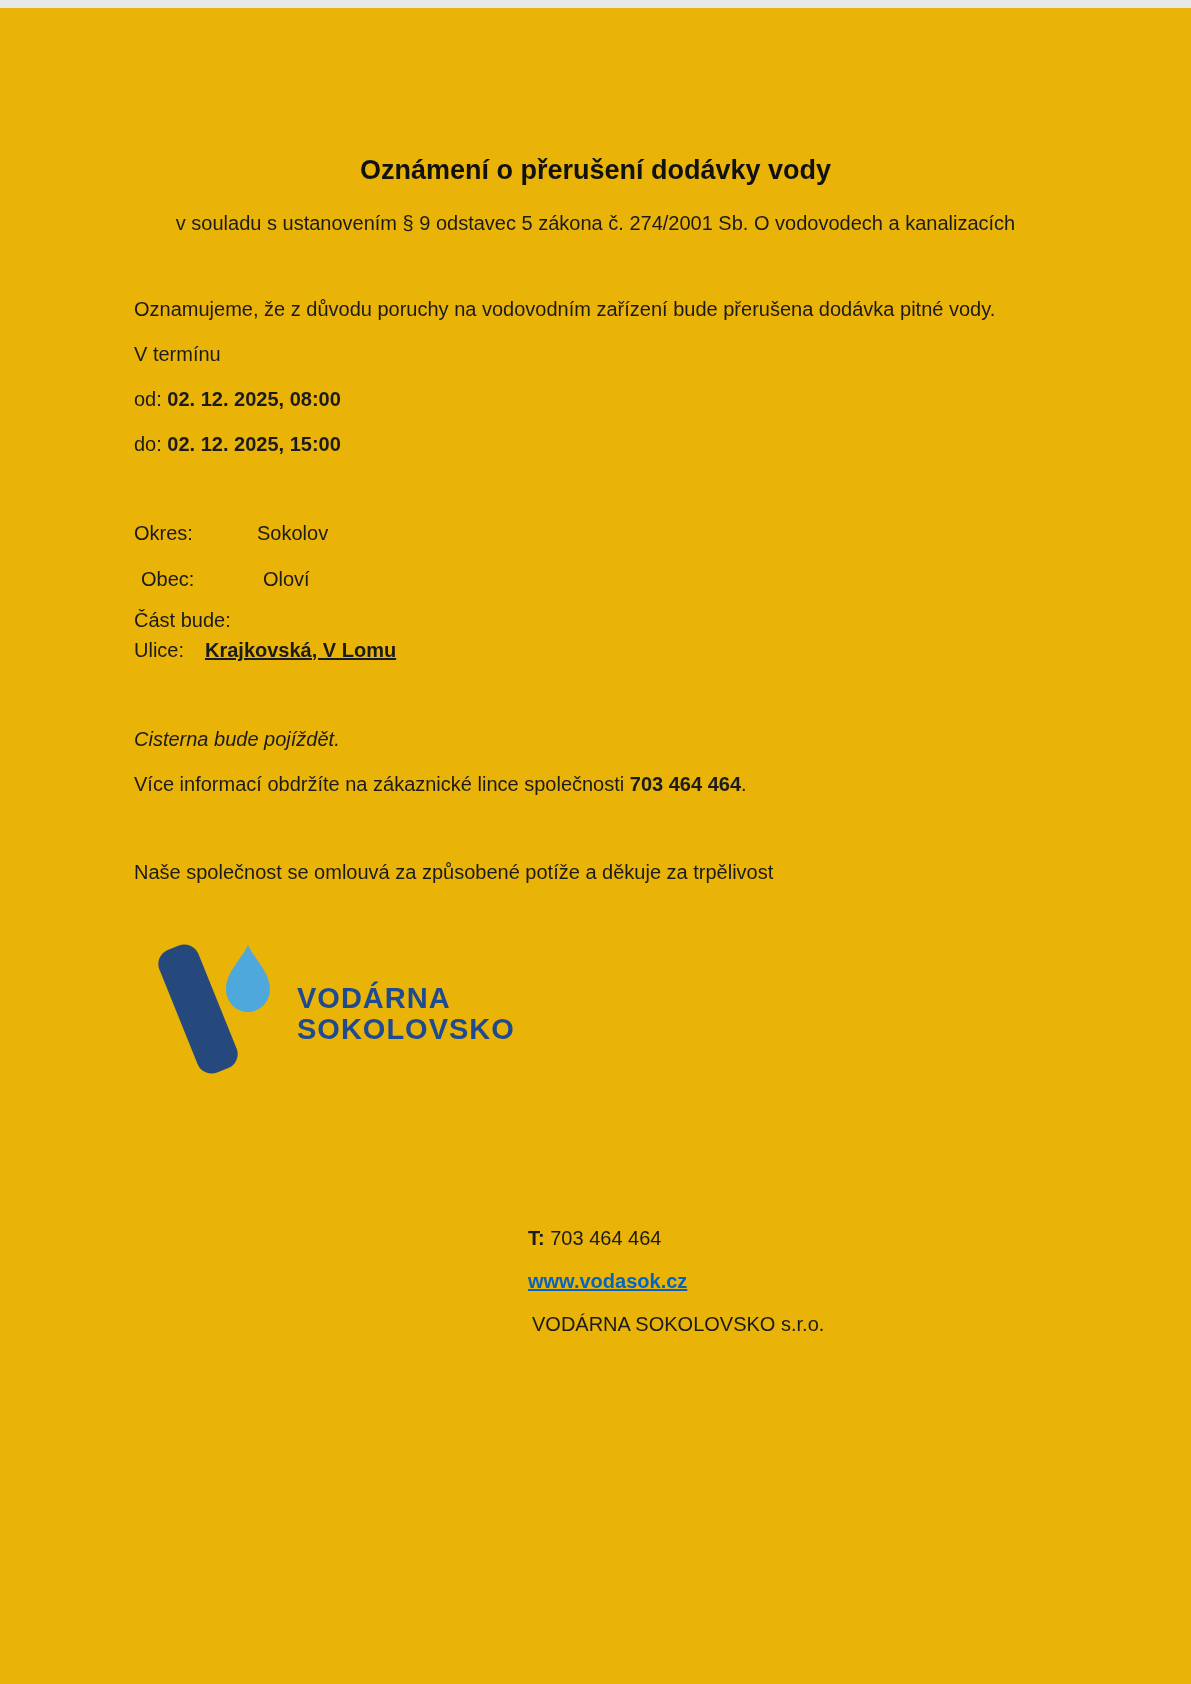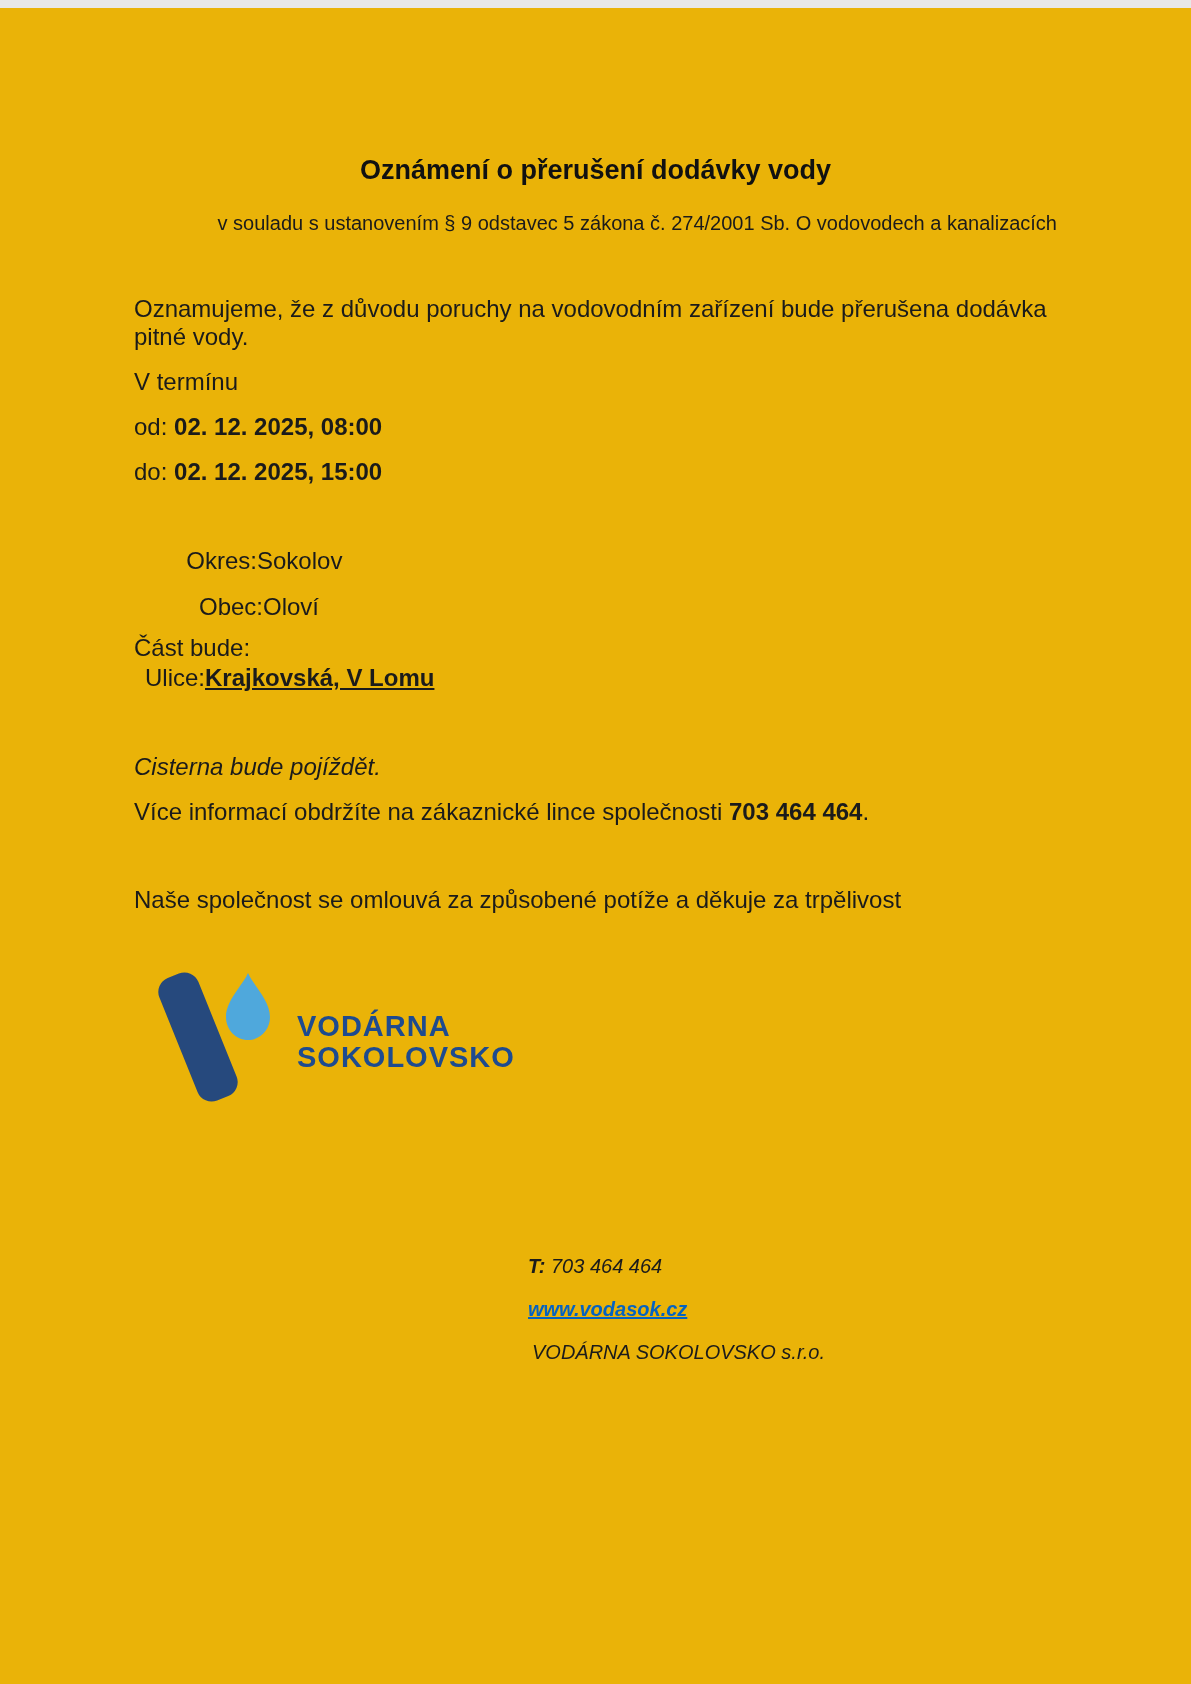--- a/index.html
+++ b/index.html
@@ -21,55 +21,55 @@
   .title {
     margin: 0;
     font-size: 27px;
     line-height: 34px;
     font-weight: bold;
     text-align: center;
     color: #111111;
   }
   .subtitle {
     margin-top: 21px;
-    text-align: right;
+    text-align: center;
     font-size: 20px;
     line-height: 31px;
   }
-  .para { font-size: 24px; line-height: 28px; margin: 0; }
+  .para { font-size: 20px; line-height: 28px; margin: 0; }
   .mt-para   { margin-top: 17px; }
   .mt-block  { margin-top: 56px; }
   .mt-okres  { margin-top: 61px; }
   .mt-obec   { margin-top: 18px; }
   .mt-cast   { margin-top: 12px; }
   .mt-cist   { margin-top: 60px; font-style: italic; }
   .mt-dopl   { margin-top: 21px; }
   .mt-nase   { margin-top: 60px; }
   .two-line  { line-height: 30px; }
   .bold { font-weight: bold; }
   .justified { text-align: justify; }
-  .lbl { display: inline-block; text-align: right; }
+  .lbl { display: inline-block; }
   .lbl-okres { width: 123px; }
   .row-obec { padding-left: 7px; }
   .lbl-obec { width: 122px; }
   .lbl-ulice { width: 71px; }
   .street-value { font-weight: bold; text-decoration: underline; }
   .logo {
     margin-top: 54px;
     margin-left: 6px;
     width: 380px;
     height: 140px;
   }
   .contact {
     margin-top: 140px;
     margin-left: 394px;
     font-size: 20px;
     line-height: 28px;
   }
-  .contact .row { margin-top: 15px; font-style: italic; }
+  .contact .row { margin-top: 15px; }
   .contact .row:first-child { margin-top: 0; }
   a.link {
     color: #0563C1;
     text-decoration: underline;
     cursor: pointer;
   }
   a.link.bold { font-weight: bold; }
   .company-line { padding-left: 4px; }
 </style>
 </head>

